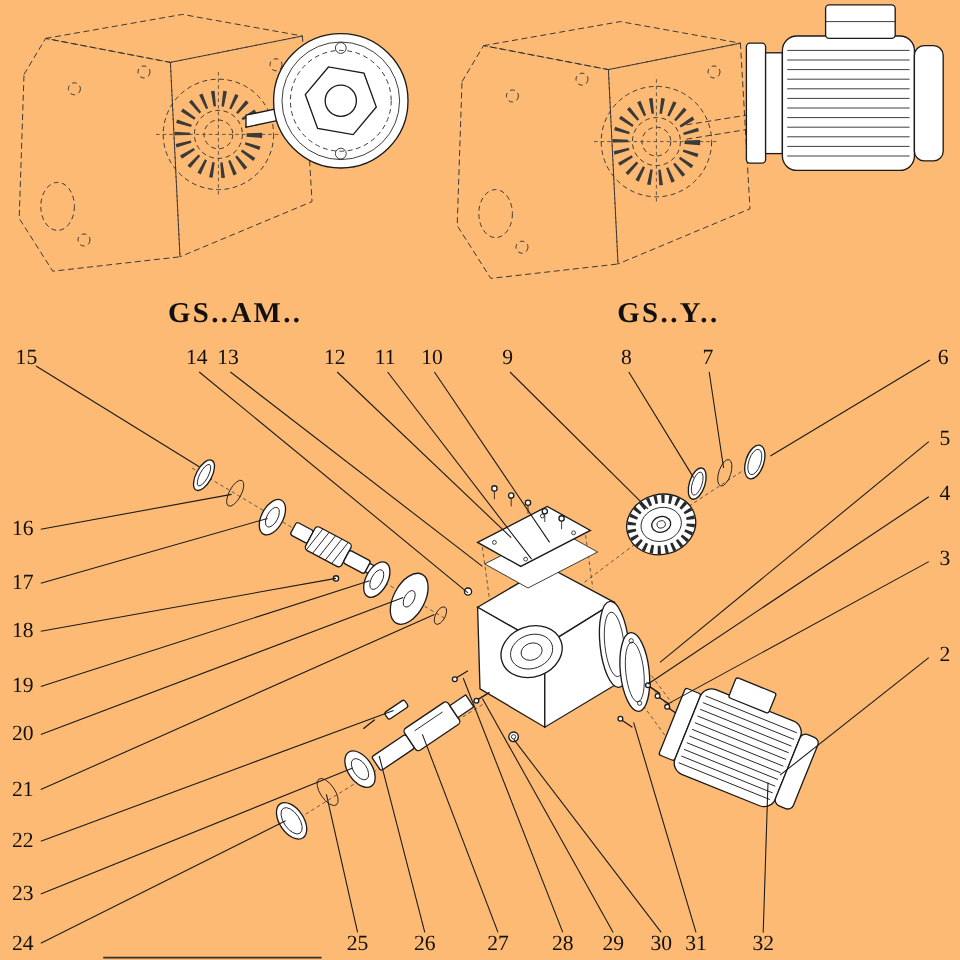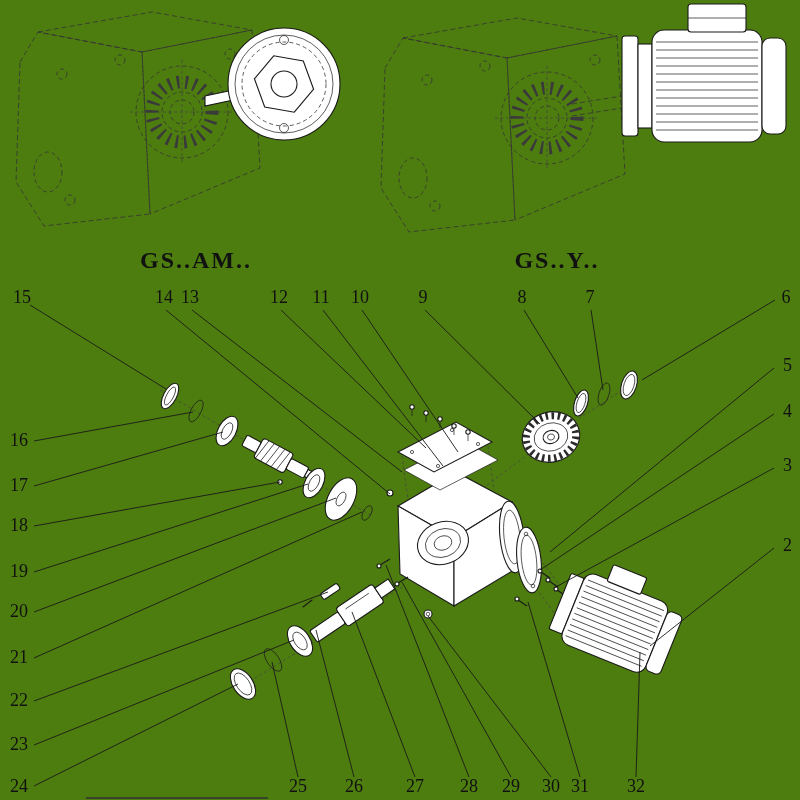--- a/index.html
+++ b/index.html
@@ -1,16 +1,16 @@
 <!DOCTYPE html>
 <html><head>
 <meta charset="utf-8">
 <style>
   html,body { margin:0; padding:0; background:#ffffff; }
-  .canvas { width:800px; height:800px; position:relative; background:#4d7c0f; overflow:hidden;text-decoration:underline; }
+  .canvas { width:800px; height:800px; position:relative; background:#fdba74; overflow:hidden;text-decoration:underline; }
   svg { display:block; }
   .solid  { fill:none; stroke:#1a1a1a; stroke-width:1.1; }
   .thin   { fill:none; stroke:#1a1a1a; stroke-width:0.7; }
   .dash   { fill:none; stroke:#333333; stroke-width:0.8; stroke-dasharray:5 3; }
   .dashf  { fill:none; stroke:#444444; stroke-width:0.7; stroke-dasharray:3 2.5; }
   .dashc  { fill:none; stroke:#333333; stroke-width:0.8; stroke-dasharray:4 3; }
   .sun    { fill:none; stroke:#3a3a3a; stroke-width:13; stroke-dasharray:2.5 6; }
   .teeth  { fill:none; stroke:#2a2a2a; stroke-width:7; stroke-dasharray:2.5 3.5; }
   .leader { fill:none; stroke:#1a1a1a; stroke-width:0.9; }
   .wfill  { fill:#ffffff; }

